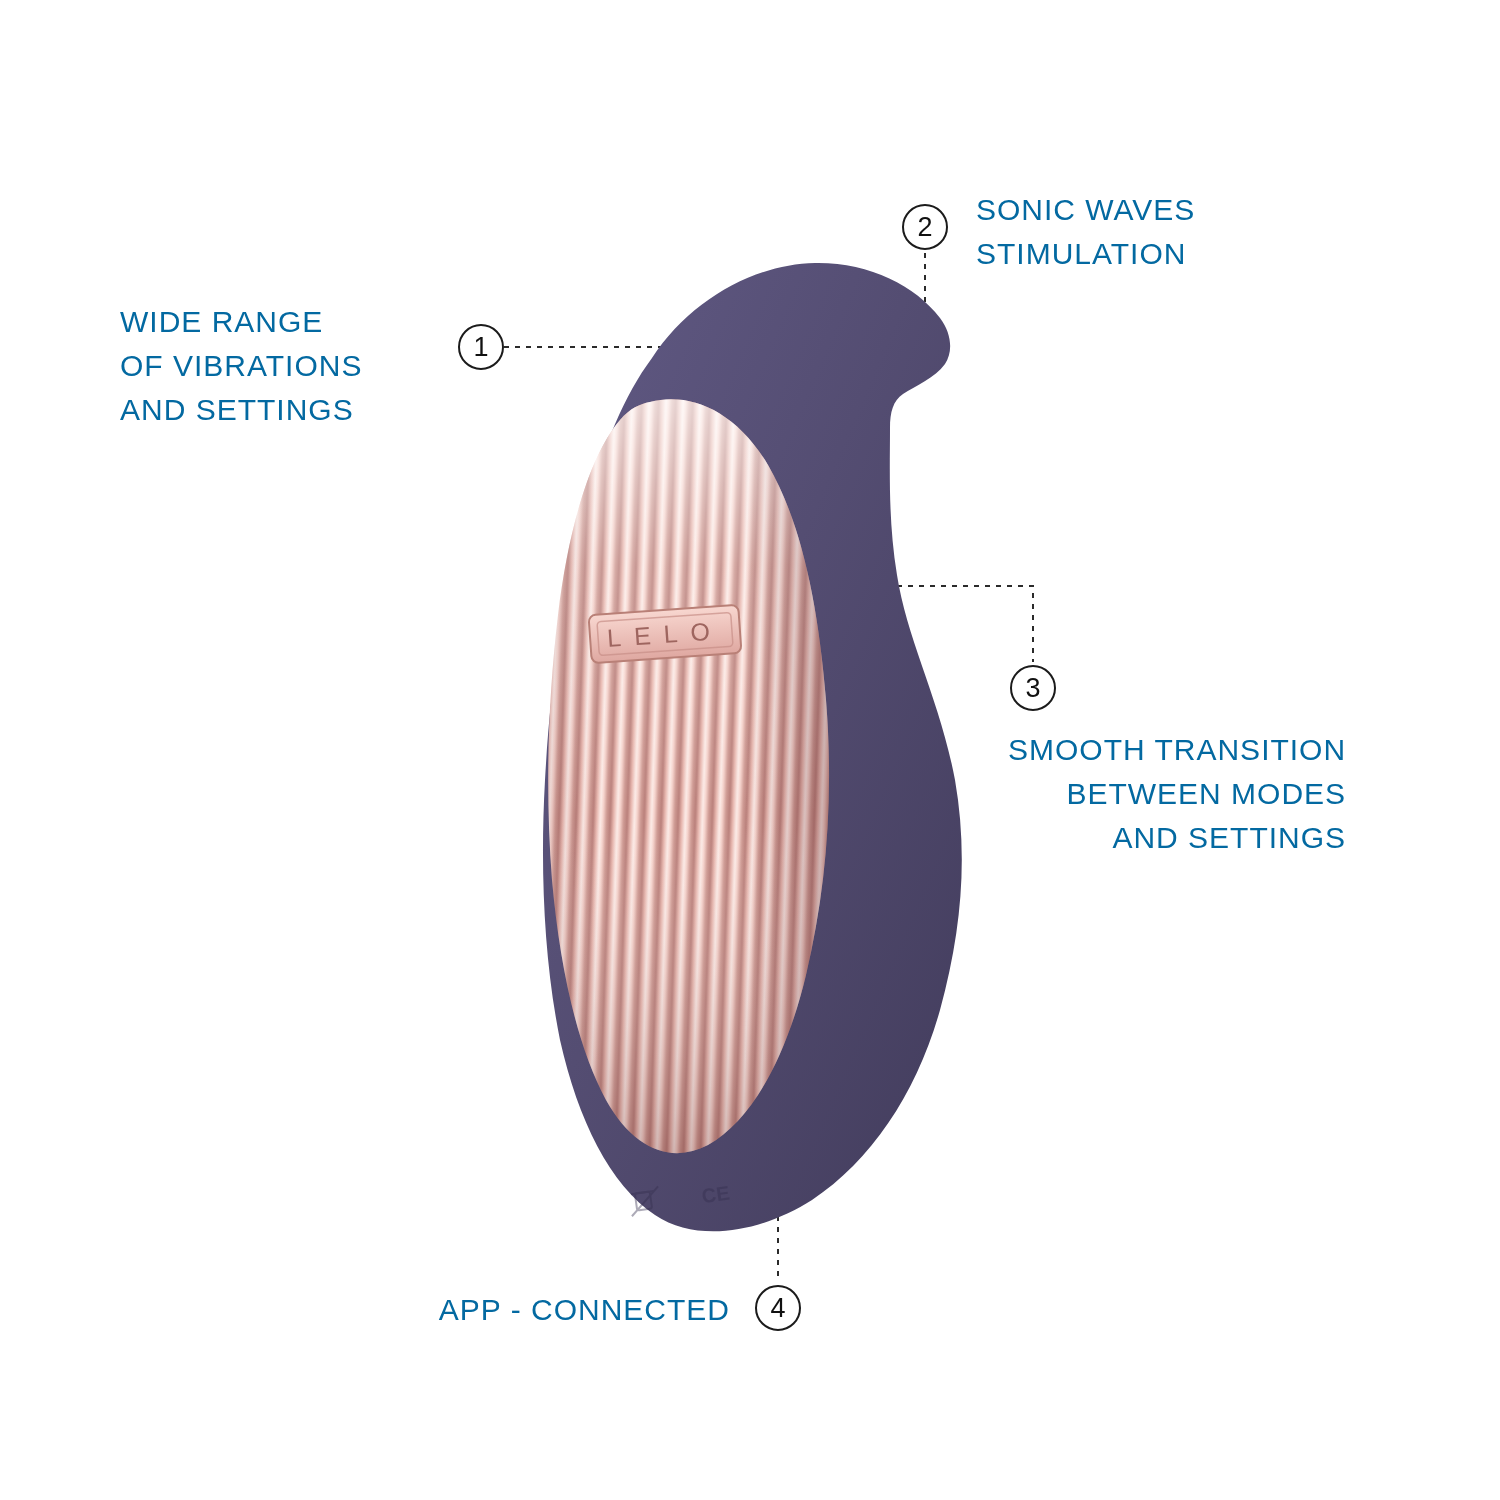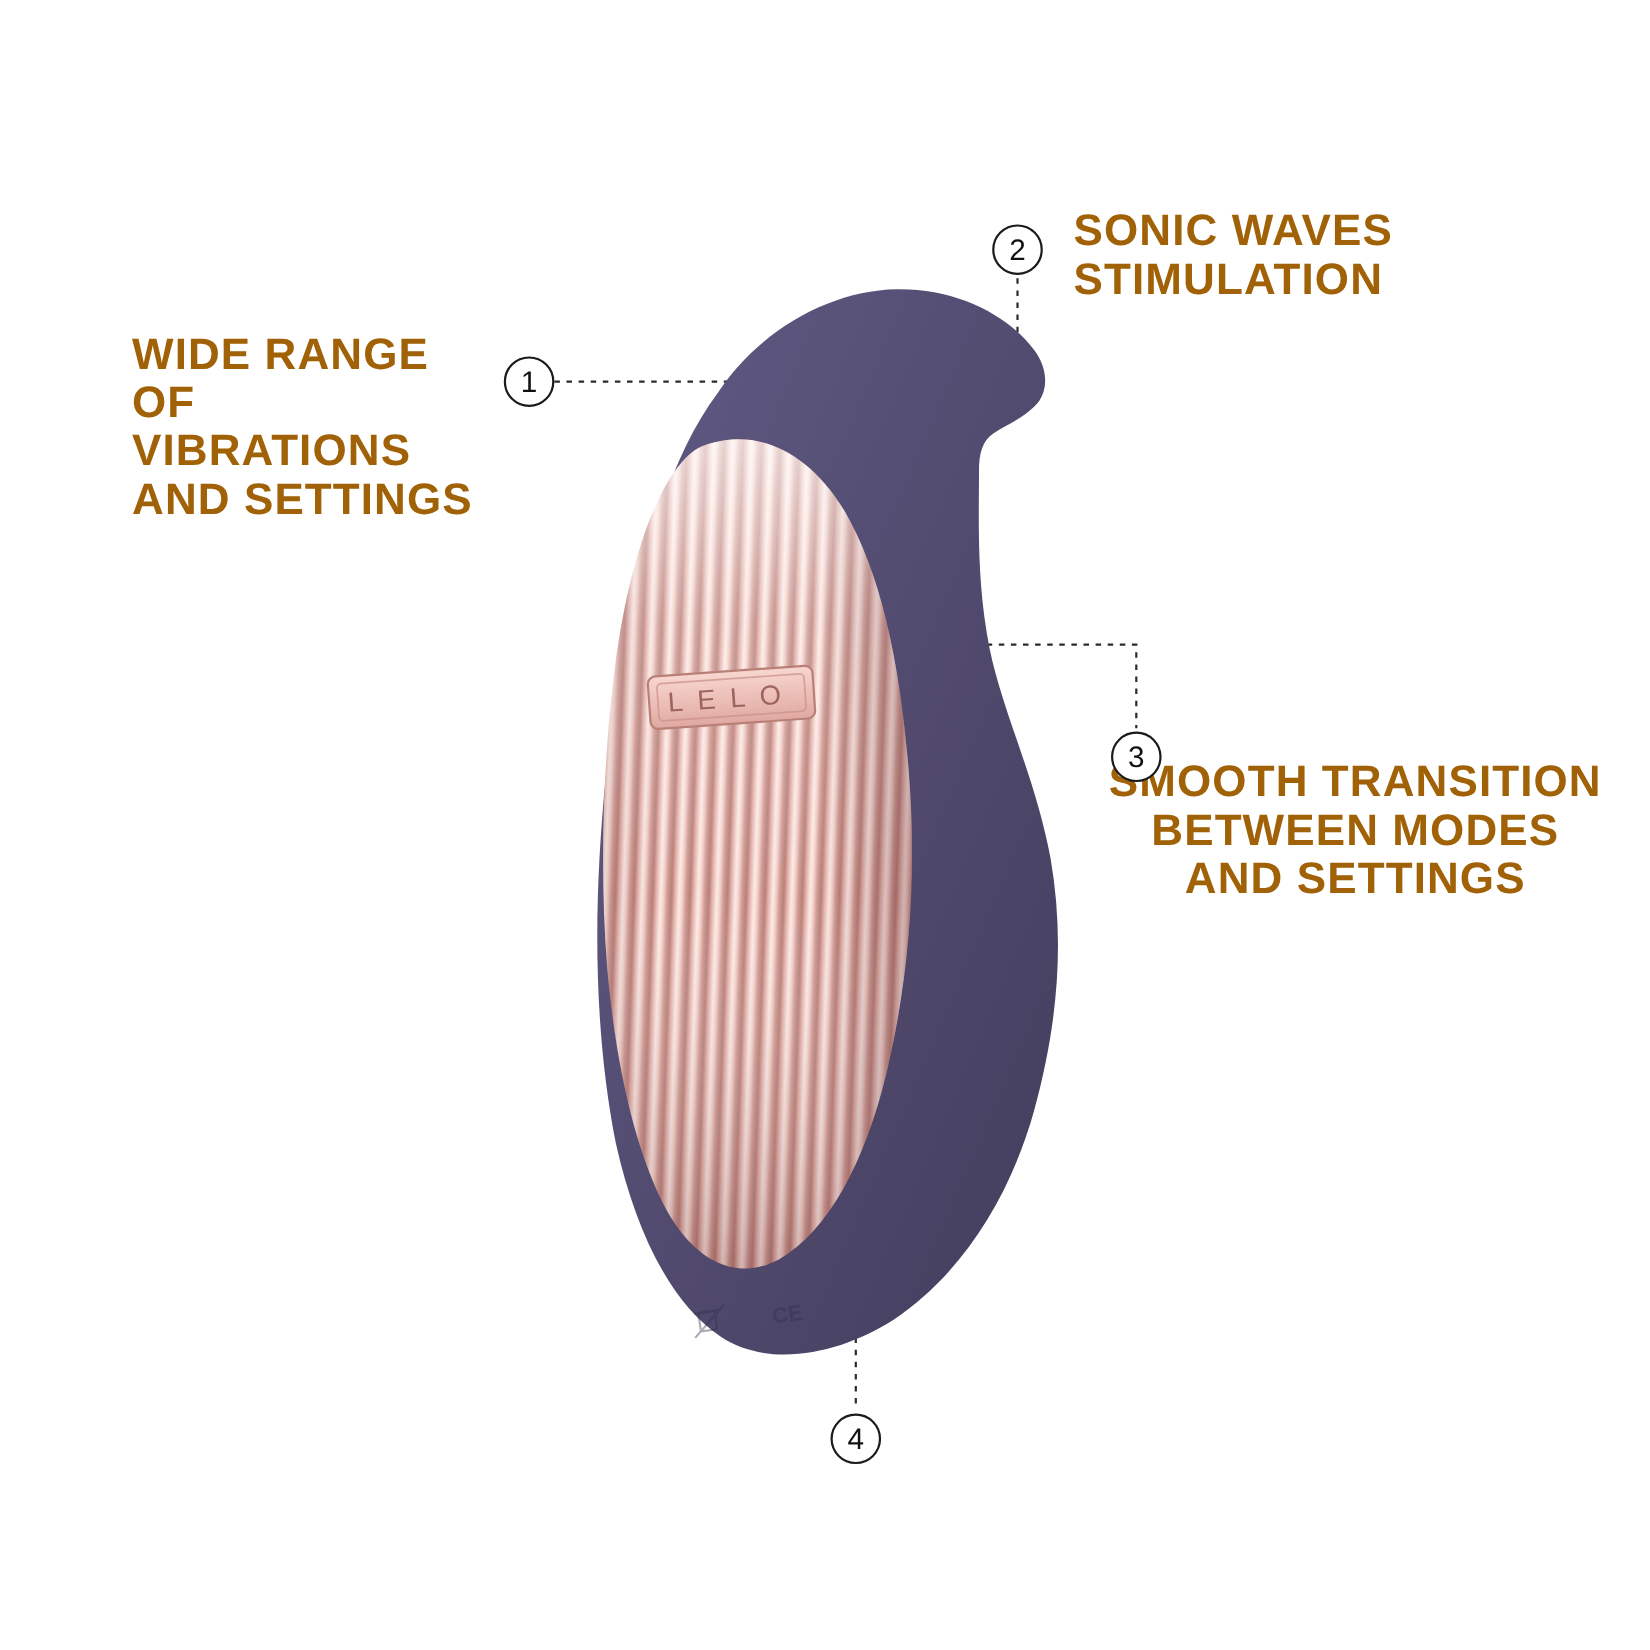--- a/index.html
+++ b/index.html
@@ -6,42 +6,42 @@
   .canvas{
     position:relative;
     width:1500px;height:1500px;
     background:#ffffff;
     font-family:"Liberation Sans", sans-serif;
     overflow:hidden;
   }
   .product-svg{position:absolute;left:0;top:0;}
   .callout-label{
     position:absolute;
-    font-weight:700;
-    font-size:40px;
+    font-weight:400;
+    font-size:30px;
     line-height:44px;
     letter-spacing:1px;
-    color:#a16207;
+    color:#0369a1;
     white-space:pre-line;
   }
   .num-circle{
     position:absolute;
     width:46px;height:46px;
     box-sizing:border-box;
     border:2.5px solid #1b1b1b;
     border-radius:50%;
     background:#ffffff;
     display:flex;align-items:center;justify-content:center;
     font-size:27px;font-weight:400;color:#111111;
   }
   #label-1{top:300px;left:120px;width:312px;text-align:left;}
   #circle-1{left:458px;top:324px;}
   #label-2{top:188px;left:976px;text-align:left;}
   #circle-2{left:902px;top:204px;}
-  #label-3{top:689px;left:1008px;text-align:center;}
+  #label-3{top:728px;left:1008px;text-align:right;}
   #circle-3{left:1010px;top:665px;}
   #label-4{top:1288px;left:380px;width:350px;text-align:right;}
   #circle-4{left:755px;top:1285px;}
 </style>
 </head>
 <body>
 
 <div class="canvas">
 
   <svg class="product-svg" width="1500" height="1500" viewBox="0 0 1500 1500">
@@ -153,19 +153,20 @@
   </svg>
 
   <div class="callout-label" id="label-1">WIDE RANGE
 OF VIBRATIONS
 AND SETTINGS</div>
   <div class="callout-label" id="label-2">SONIC WAVES
 STIMULATION</div>
   <div class="callout-label" id="label-3">SMOOTH TRANSITION
 BETWEEN MODES
 AND SETTINGS</div>
+  <div class="callout-label" id="label-4">APP - CONNECTED</div>
 
   <div class="num-circle" id="circle-1">1</div>
   <div class="num-circle" id="circle-2">2</div>
   <div class="num-circle" id="circle-3">3</div>
   <div class="num-circle" id="circle-4">4</div>
 
 </div>
 
 </body></html>

